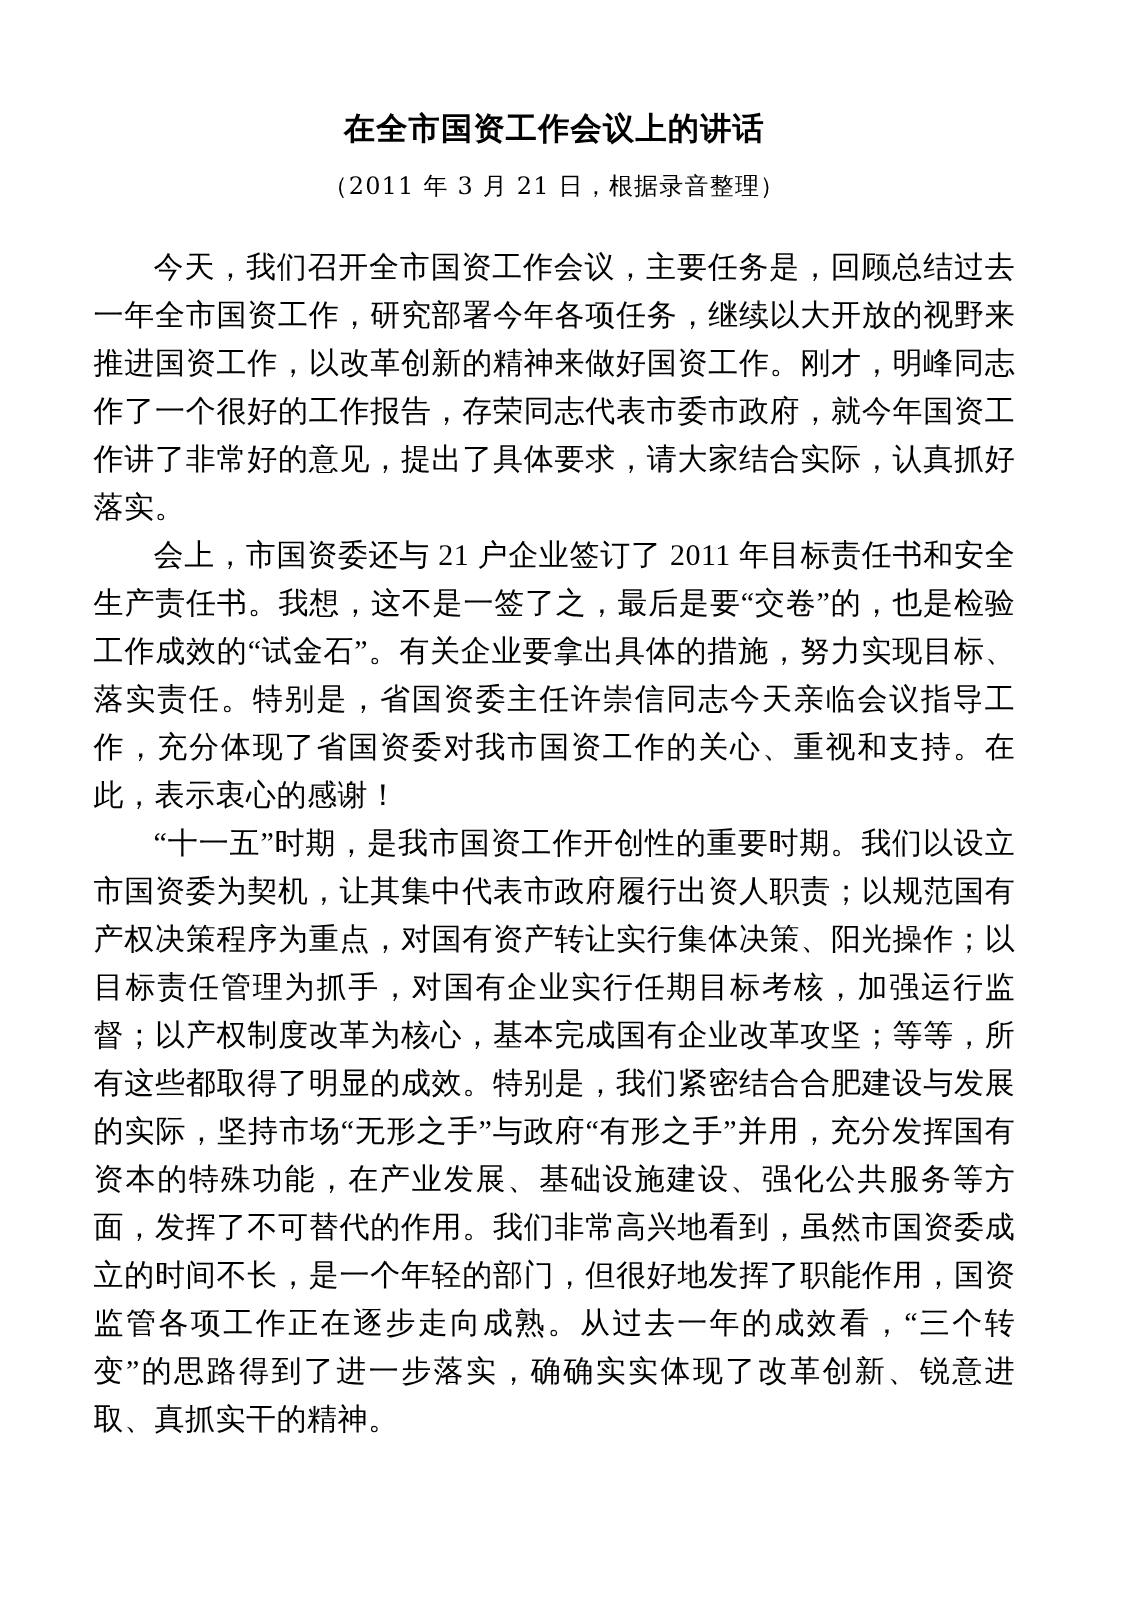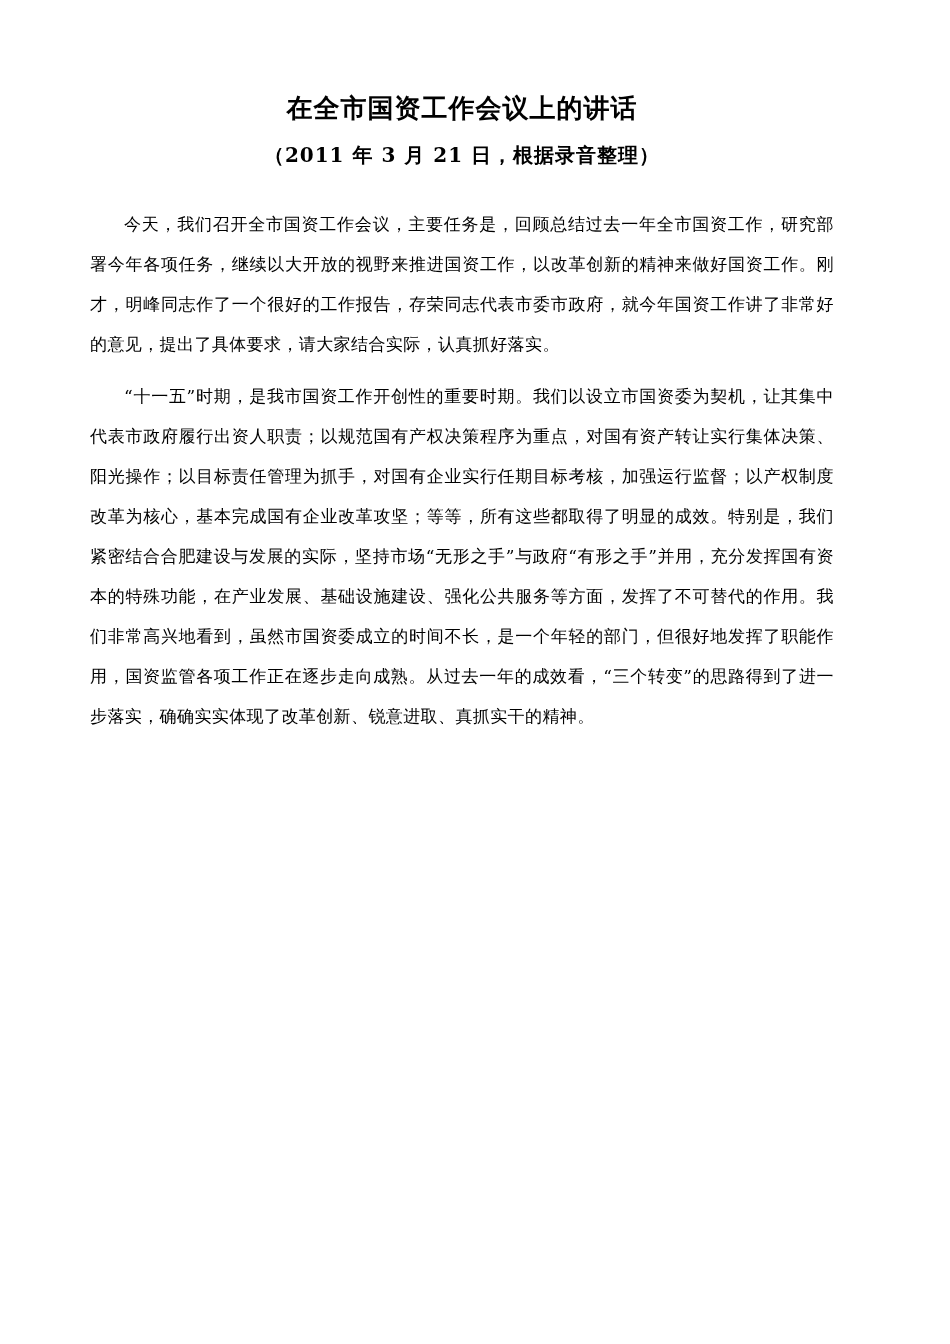--- a/index.html
+++ b/index.html
@@ -25,56 +25,60 @@
     text-align: center;
     font-size: 26px;
     font-weight: bold;
     letter-spacing: 1px;
     margin: 18px 0 0 0;
     line-height: 1.4;
   }
   .doc-subtitle {
     text-align: center;
     font-size: 20px;
-    font-weight: bold;
+    font-weight: normal;
     letter-spacing: 1px;
     margin: 14px 0 0 0;
     line-height: 1.5;
   }
   .body-text {
     margin-top: 34px;
   }
   p.para {
-    font-size: 17px;
+    font-size: 25px;
     line-height: 40px;
-    margin: 12px;
+    margin: 0;
     text-align: justify;
     text-justify: inter-ideograph;
     text-indent: 2em;
     letter-spacing: 0.4px;
+    font-family: Liberation Serif, serif;
   }
   p.para .lead {
     font-weight: bold;
   }
 </style>
 </head>
 <body>
 
 <div class="page">
 
   <h1 class="doc-title">在全市国资工作会议上的讲话</h1>
 
   <div class="doc-subtitle">（2011 年 3 月 21 日，根据录音整理）</div>
 
   <div class="body-text">
 
     <p class="para">
       <span>今天，我们召开全市国资工作会议，主要任务是，回顾总结过去一年全市国资工作，研究部署今年各项任务，继续以大开放的视野来推进国资工作，以改革创新的精神来做好国资工作。刚才，明峰同志作了一个很好的工作报告，存荣同志代表市委市政府，就今年国资工作讲了非常好的意见，提出了具体要求，请大家结合实际，认真抓好落实。</span>
     </p>
 
+    <p class="para">
+      <span>会上，市国资委还与 21 户企业签订了 2011 年目标责任书和安全生产责任书。我想，这不是一签了之，最后是要“交卷”的，也是检验工作成效的“试金石”。有关企业要拿出具体的措施，努力实现目标、落实责任。特别是，省国资委主任许崇信同志今天亲临会议指导工作，充分体现了省国资委对我市国资工作的关心、重视和支持。在此，表示衷心的感谢！</span>
+    </p>
 
     <p class="para">
       <span>“十一五”时期，是我市国资工作开创性的重要时期。我们以设立市国资委为契机，让其集中代表市政府履行出资人职责；以规范国有产权决策程序为重点，对国有资产转让实行集体决策、阳光操作；以目标责任管理为抓手，对国有企业实行任期目标考核，加强运行监督；以产权制度改革为核心，基本完成国有企业改革攻坚；等等，所有这些都取得了明显的成效。特别是，我们紧密结合合肥建设与发展的实际，坚持市场“无形之手”与政府“有形之手”并用，充分发挥国有资本的特殊功能，在产业发展、基础设施建设、强化公共服务等方面，发挥了不可替代的作用。我们非常高兴地看到，虽然市国资委成立的时间不长，是一个年轻的部门，但很好地发挥了职能作用，国资监管各项工作正在逐步走向成熟。从过去一年的成效看，“三个转变”的思路得到了进一步落实，确确实实体现了改革创新、锐意进取、真抓实干的精神。</span>
     </p>
 
 
 
   </div>
 </div>
 

